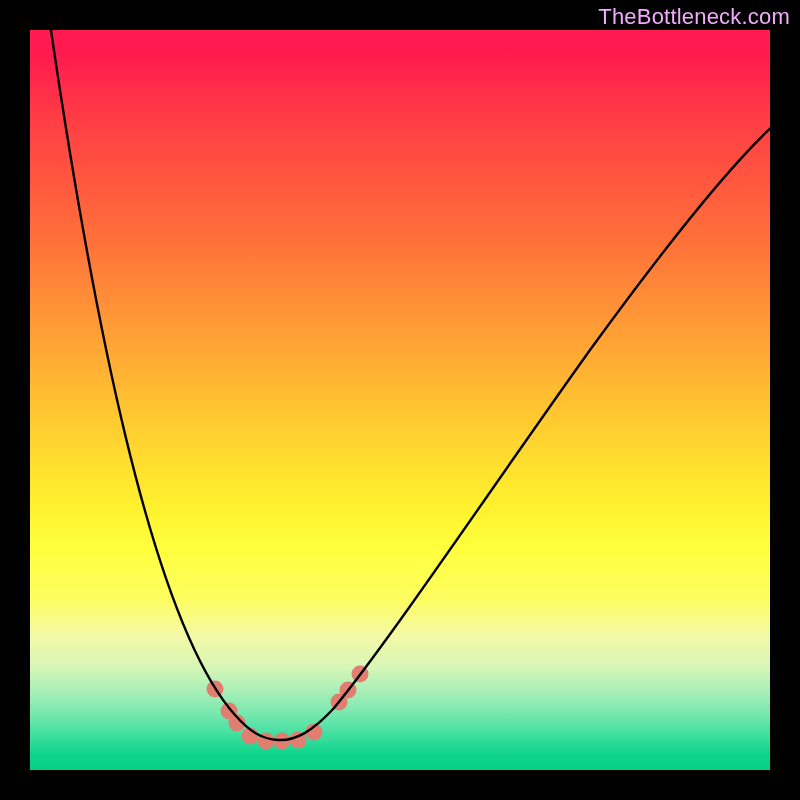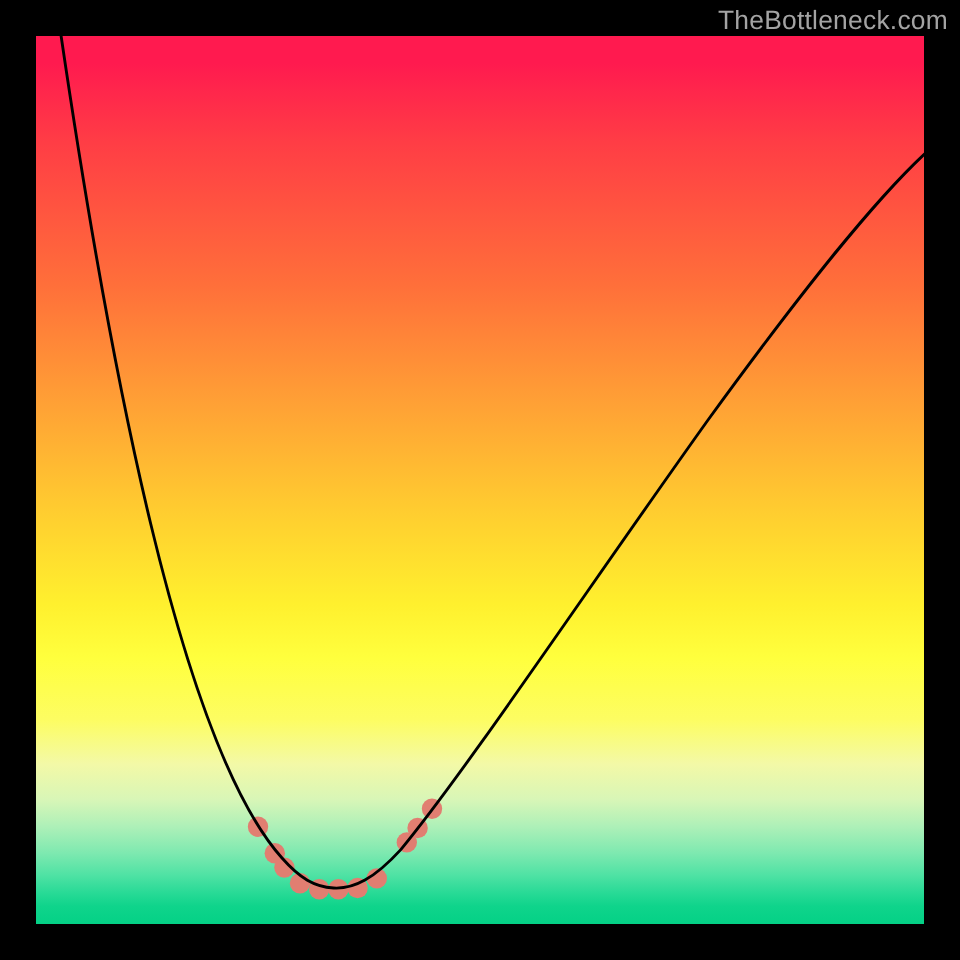--- a/index.html
+++ b/index.html
@@ -45,21 +45,21 @@
   .curve-svg {
     position: absolute;
     inset: 0;
     width: 740px;
     height: 740px;
   }
   .watermark {
     position: absolute;
     top: 4px;
     right: 10px;
-    color: #a3a3a3;
+    color: #f0abfc;
     font-size: 22px;
     letter-spacing: 0.2px;
     user-select: none;
   }
 </style>
 </head>
 <body>
 
 <div class="watermark">TheBottleneck.com</div>
 

